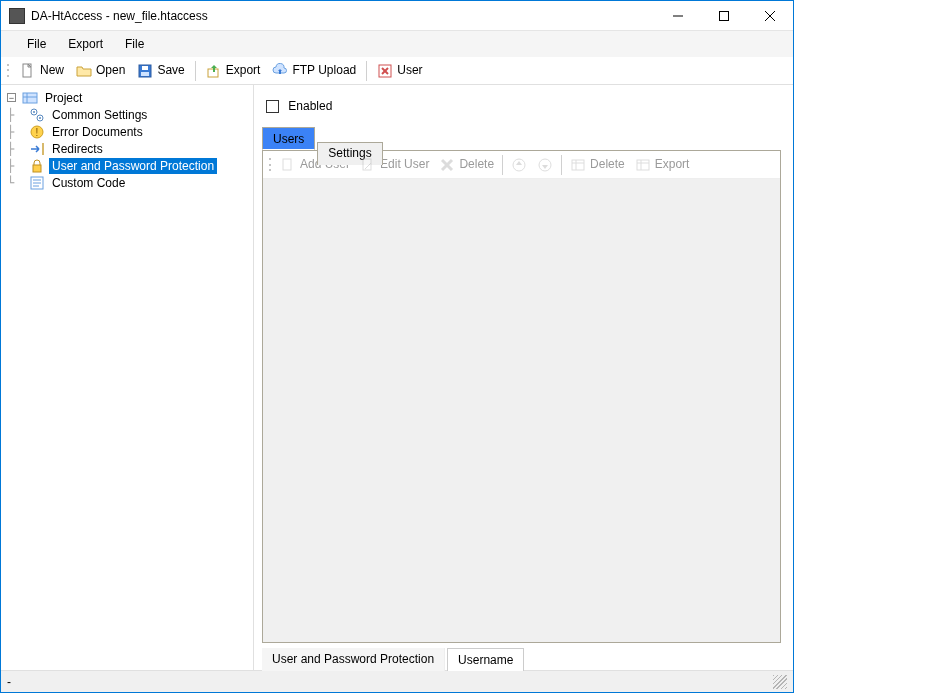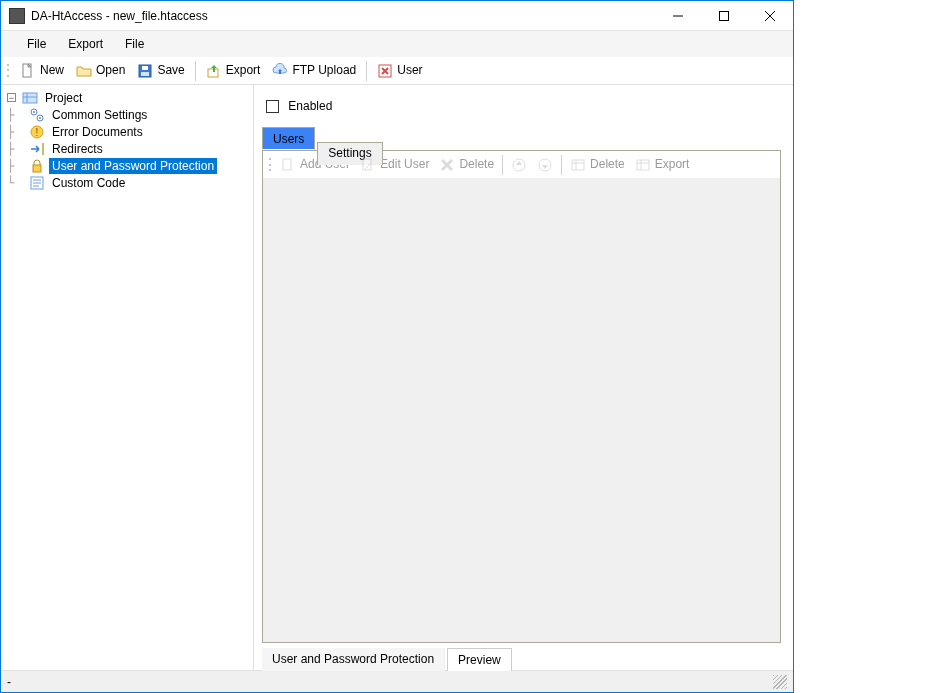--- a/index.html
+++ b/index.html
@@ -289,21 +289,21 @@
                   </svg></span>
               <span>Export</span>
             </div>
           </div>
 
           <div class="grid-body"></div>
         </div>
 
         <div class="bottom-tabs">
           <div class="bottom-tab inactive">User and Password Protection</div>
-          <div class="bottom-tab active">Preview</div>
+          <div class="bottom-tab active">Username</div>
         </div>
       </div>
     </div>
   </div>
 
   <div class="statusbar">
     <span>-</span>
     <span class="grip-corner"></span>
   </div>
 

